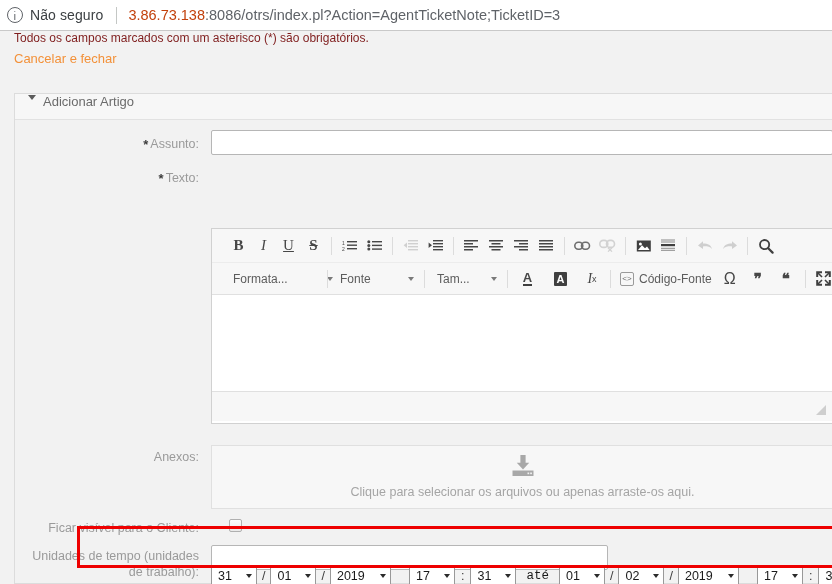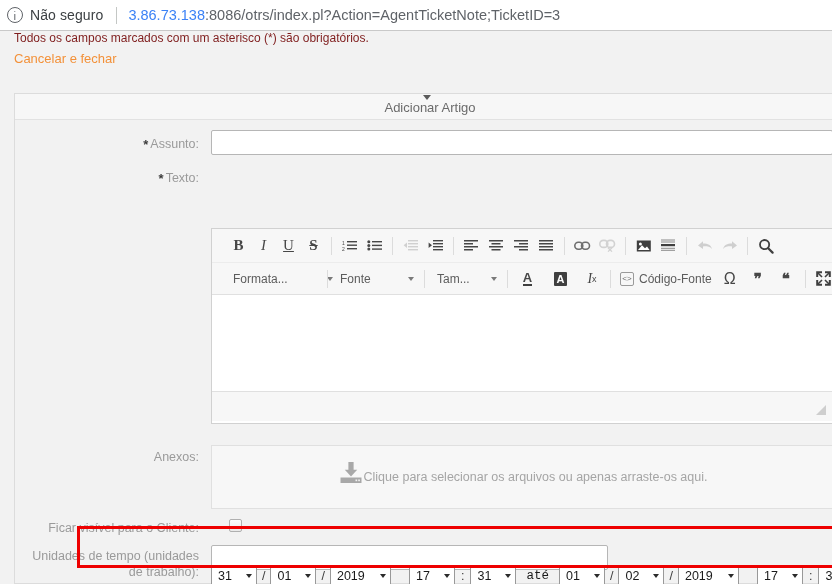--- a/index.html
+++ b/index.html
@@ -36,21 +36,21 @@
   }
   .notsecure {
     font-size: 14px; color: #3c4043; letter-spacing: .1px;
     white-space: nowrap;
   }
   .url-sep {
     width: 1px; height: 17px; background: #c4c7c5;
     margin: 0 11px 0 13px; flex: 0 0 1px;
   }
   .url-text { font-size: 14.5px; color: #5f6368; white-space: nowrap; }
-  .url-host { color: #3b82f6; }
+  .url-host { color: #c2410c; }
 
   
   .page {
     position: absolute; left: 0; top: 31px; width: 832px; height: 553px;
     background: #f2f2f2;
   }
   .mandatory-note {
     position: absolute; left: 14px; top: 0px;
     font-size: 12px; color: #7f1d1d;
   }
@@ -62,24 +62,23 @@
   
   .widget {
     position: absolute; left: 14px; top: 62px;
     width: 818px; height: 491px;
     background: #f7f7f7;
     border: 1px solid #dcdcdc;
     border-right: none;
   }
   .widget-header {
     height: 26px; background: #f7f7f7;
-    display: flex; align-items: center;
+    display: flex; 
     padding-left: 13px;
     border-bottom: 1px solid #e2e2e2;
-    flex-direction: column;
   }
   .caret {
     width: 0; height: 0; flex: 0 0 auto;
     border-left: 4.5px solid transparent;
     border-right: 4.5px solid transparent;
     border-top: 5px solid #5b5b5b;
     margin-right: 7px; margin-top: 1px;
   }
   .widget-title { font-size: 13px; color: #6b6b6b; }
 
@@ -165,21 +164,21 @@
     border-left: 10px solid transparent;
     border-bottom: 10px solid #cecece;
   }
 
   
   .dropzone {
     position: absolute; left: 196px; top: 325px;
     width: 622px; height: 64px;
     background: #f7f7f7; border: 1px solid #e0e0e0;
     border-right: none;
-    display: flex; 
+    display: flex; flex-direction: column;
     align-items: center; justify-content: center;
   }
   .dz-icon { margin-bottom: 4px; }
   .dz-text { font-size: 12.5px; color: #a5a5a5; }
 
   
   .cbox {
     position: absolute; width: 13px; height: 13px;
     border: 1px solid #b0b0b0; border-radius: 2px;
     background: linear-gradient(#fdfdfd, #e9e9e9);

